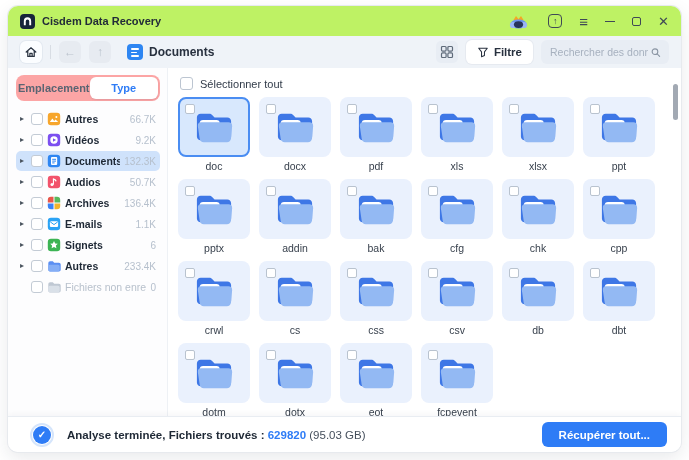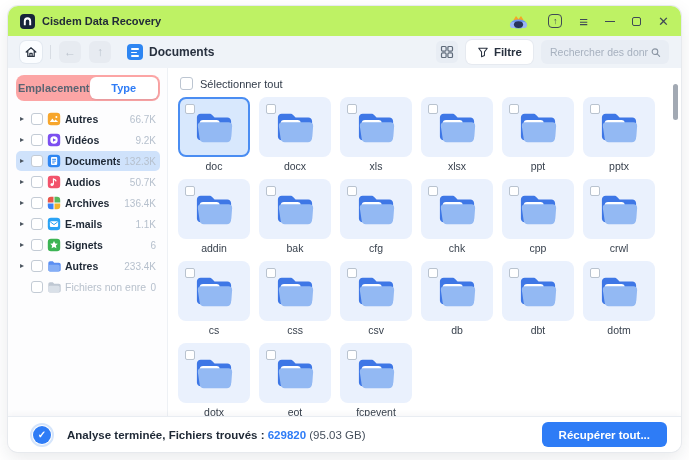--- a/index.html
+++ b/index.html
@@ -320,20 +320,33 @@
             <div class="tile">
               <span class="cb-sm"></span>
               <span style="display:flex">
                 <svg width="46" height="38" viewBox="0 0 48 40">
                   <path d="M6 10 C6 7.8 7.8 6 10 6 h9 c1.2 0 2.3 0.5 3 1.4 L24.6 10 H38 c2.2 0 4 1.8 4 4 v16 c0 2.2-1.8 4-4 4 H10 c-2.2 0-4-1.8-4-4 Z" fill="#3e77e6"></path>
                   <rect x="9" y="12.5" width="21" height="7" rx="3.5" fill="#fff"></rect>
                   <path d="M10.5 15 h28.6 c2.5 0 4.3 1.7 4 4.1 L41.9 32 c-0.3 2.3-2 4-4.3 4 H13.2 c-2.3 0-4-1.7-4.3-4 L7 19.1 c-0.3-2.4 1-4.1 3.5-4.1 Z" fill="#93b9f3"></path>
                 </svg>
               </span>
             </div>
+            <div class="cell-label">pdf</div>
+          </div>
+          <div class="cell">
+            <div class="tile">
+              <span class="cb-sm"></span>
+              <span style="display:flex">
+                <svg width="46" height="38" viewBox="0 0 48 40">
+                  <path d="M6 10 C6 7.8 7.8 6 10 6 h9 c1.2 0 2.3 0.5 3 1.4 L24.6 10 H38 c2.2 0 4 1.8 4 4 v16 c0 2.2-1.8 4-4 4 H10 c-2.2 0-4-1.8-4-4 Z" fill="#3e77e6"></path>
+                  <rect x="9" y="12.5" width="21" height="7" rx="3.5" fill="#fff"></rect>
+                  <path d="M10.5 15 h28.6 c2.5 0 4.3 1.7 4 4.1 L41.9 32 c-0.3 2.3-2 4-4.3 4 H13.2 c-2.3 0-4-1.7-4.3-4 L7 19.1 c-0.3-2.4 1-4.1 3.5-4.1 Z" fill="#93b9f3"></path>
+                </svg>
+              </span>
+            </div>
             <div class="cell-label">xls</div>
           </div>
           <div class="cell">
             <div class="tile">
               <span class="cb-sm"></span>
               <span style="display:flex">
                 <svg width="46" height="38" viewBox="0 0 48 40">
                   <path d="M6 10 C6 7.8 7.8 6 10 6 h9 c1.2 0 2.3 0.5 3 1.4 L24.6 10 H38 c2.2 0 4 1.8 4 4 v16 c0 2.2-1.8 4-4 4 H10 c-2.2 0-4-1.8-4-4 Z" fill="#3e77e6"></path>
                   <rect x="9" y="12.5" width="21" height="7" rx="3.5" fill="#fff"></rect>
                   <path d="M10.5 15 h28.6 c2.5 0 4.3 1.7 4 4.1 L41.9 32 c-0.3 2.3-2 4-4.3 4 H13.2 c-2.3 0-4-1.7-4.3-4 L7 19.1 c-0.3-2.4 1-4.1 3.5-4.1 Z" fill="#93b9f3"></path>

